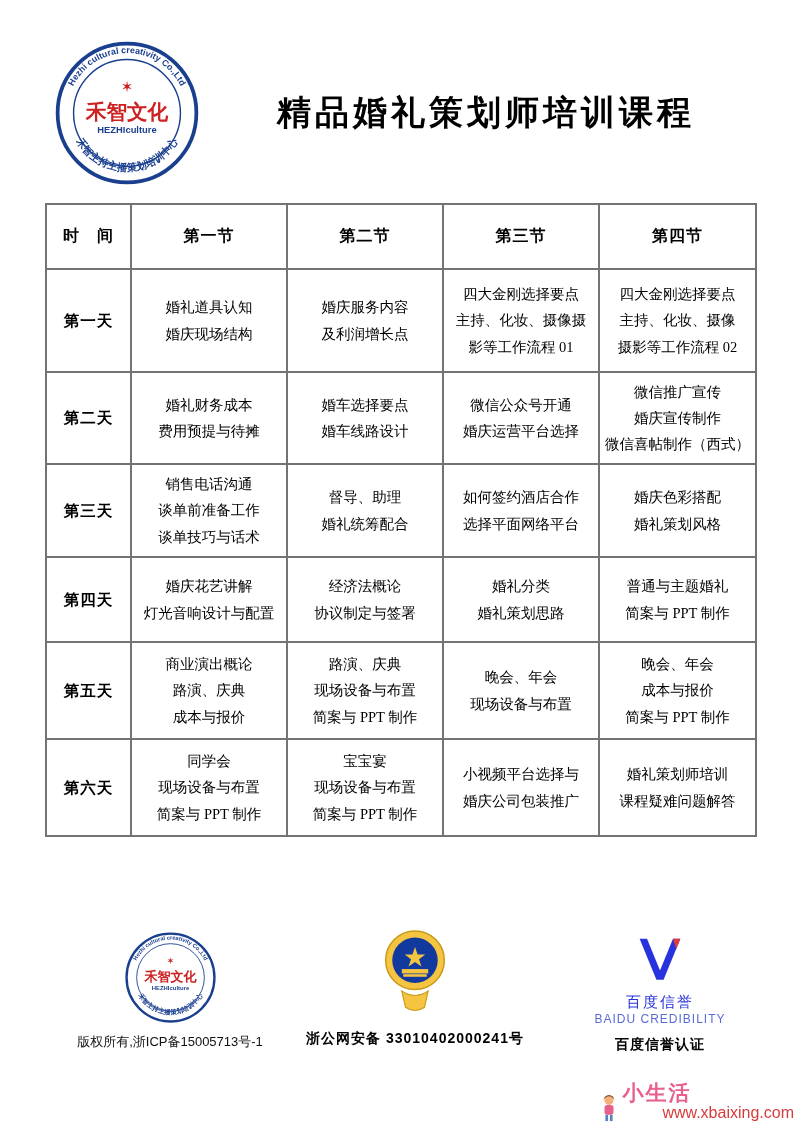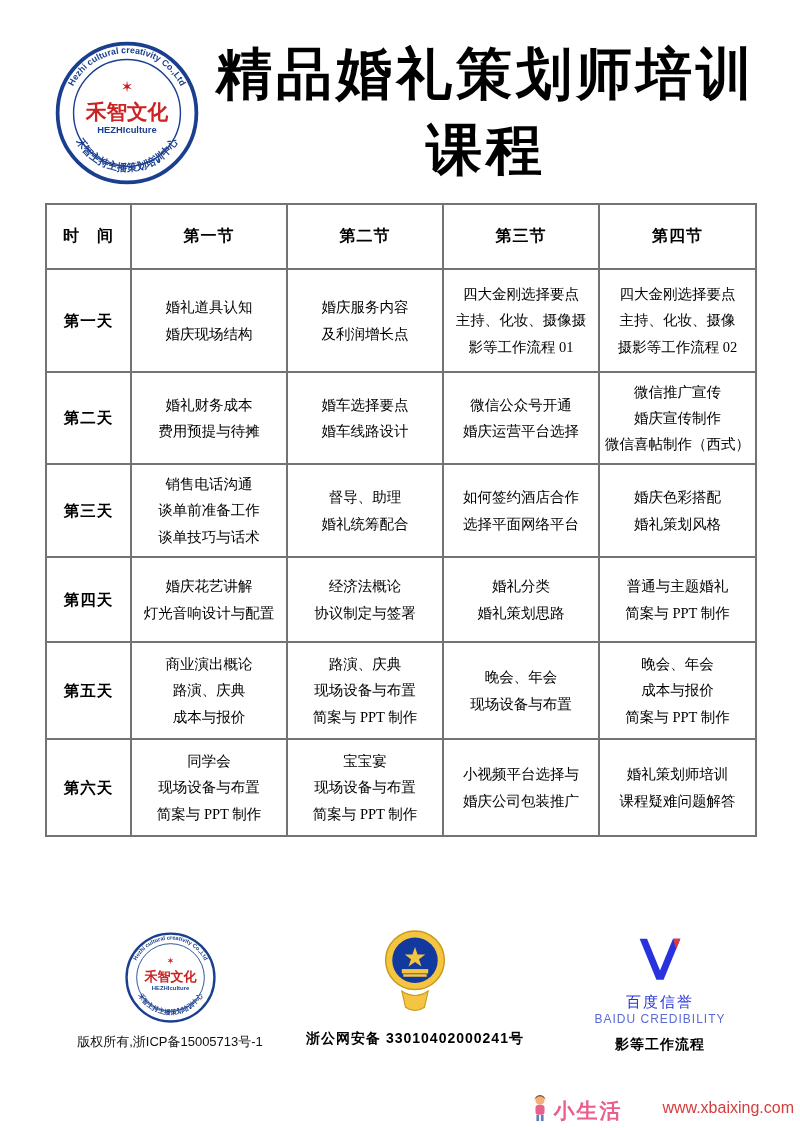--- a/index.html
+++ b/index.html
@@ -4,21 +4,21 @@
 <style>
   html,body{margin:0;padding:0;background:#ffffff;}
   .page{
     position:relative;width:800px;height:1128px;margin:0 auto;background:#fff;
     font-family:"Liberation Sans","DejaVu Sans",sans-serif;color:#000;overflow:hidden;
   }
   
   .header{position:absolute;top:28px;left:0;width:100%;height:170px;display:flex;align-items:center;}
   .logo-wrap{flex:none;margin-left:52px;width:150px;height:150px;}
   .page-title{
-    flex:1;text-align:center;font-size:56px;font-weight:900;letter-spacing:4px;
+    flex:1;text-align:center;font-size:34px;font-weight:900;letter-spacing:4px;
     color:#000;padding-right:30px;font-family:"Liberation Sans","DejaVu Sans",sans-serif;
   }
   
   .course-table{
     position:absolute;left:45px;top:203px;width:710px;border-collapse:collapse;table-layout:fixed;
     font-family:"Liberation Serif","DejaVu Serif",serif;
   }
   .course-table th,.course-table td{
     border:2px solid #737373;text-align:center;vertical-align:middle;
     white-space:pre-line;padding:2px 4px;
@@ -37,21 +37,21 @@
   .f-left{position:absolute;left:65px;top:930px;width:210px;text-align:center;}
   .f-center{position:absolute;left:295px;top:928px;width:240px;text-align:center;}
   .f-right{position:absolute;left:565px;top:935px;width:190px;text-align:center;}
   .f-left .caption{margin-top:4px;font-size:13px;color:#111;}
   .f-center .caption{margin-top:10px;font-size:14px;font-weight:700;color:#000;letter-spacing:1px;}
   .baidu-title{margin-top:4px;font-size:15px;font-weight:400;color:#2933dd;letter-spacing:2px;}
   .baidu-sub{font-size:12px;color:#5a6bd8;letter-spacing:1px;}
   .baidu-caption{margin-top:10px;font-size:14px;font-weight:600;color:#000;letter-spacing:1px;}
   
   .watermark{position:absolute;right:6px;bottom:6px;display:flex;align-items:flex-end;gap:4px;}
-  .wm-texts{display:flex;flex-direction:row;align-items:flex-start;line-height:1.1;}
+  .wm-texts{display:flex;flex-direction:column;align-items:flex-start;line-height:1.1;}
   .wm-name{font-size:21px;font-weight:900;color:#e85f8c;letter-spacing:2px;}
   .wm-url{font-size:16px;color:#d63c3c;margin-left:40px;}
 </style>
 </head>
 <body>
 
 <div class="page">
 
   <div class="header">
     <div class="logo-wrap">
@@ -206,21 +206,21 @@
   </div>
 
   <div class="f-right">
     <svg viewBox="0 0 60 54" width="56" height="50">
       <path d="M8,4 L26,48 L34,48 L16,4 Z" fill="#2933dd"></path>
       <path d="M52,4 L34,48 L26,48 L44,4 Z" fill="#2933dd"></path>
       <polygon points="44,4 52,4 47.5,15" fill="#e03a3a"></polygon>
     </svg>
     <div class="baidu-title">百度信誉</div>
     <div class="baidu-sub">BAIDU CREDIBILITY</div>
-    <div class="baidu-caption">影等工作流程</div>
+    <div class="baidu-caption">百度信誉认证</div>
   </div>
 
   <div class="watermark">
     <svg viewBox="0 0 20 30" width="18" height="27">
       <circle cx="10" cy="6" r="5" fill="#f3b07c"></circle>
       <path d="M4,6 A6,6 0 0 1 16,6 L15,4 Q10,-1 5,4 Z" fill="#7a4a21"></path>
       <rect x="5" y="11" width="10" height="11" rx="3" fill="#e8608c"></rect>
       <rect x="6" y="22" width="3" height="7" fill="#5a80c0"></rect>
       <rect x="11" y="22" width="3" height="7" fill="#5a80c0"></rect>
     </svg>

